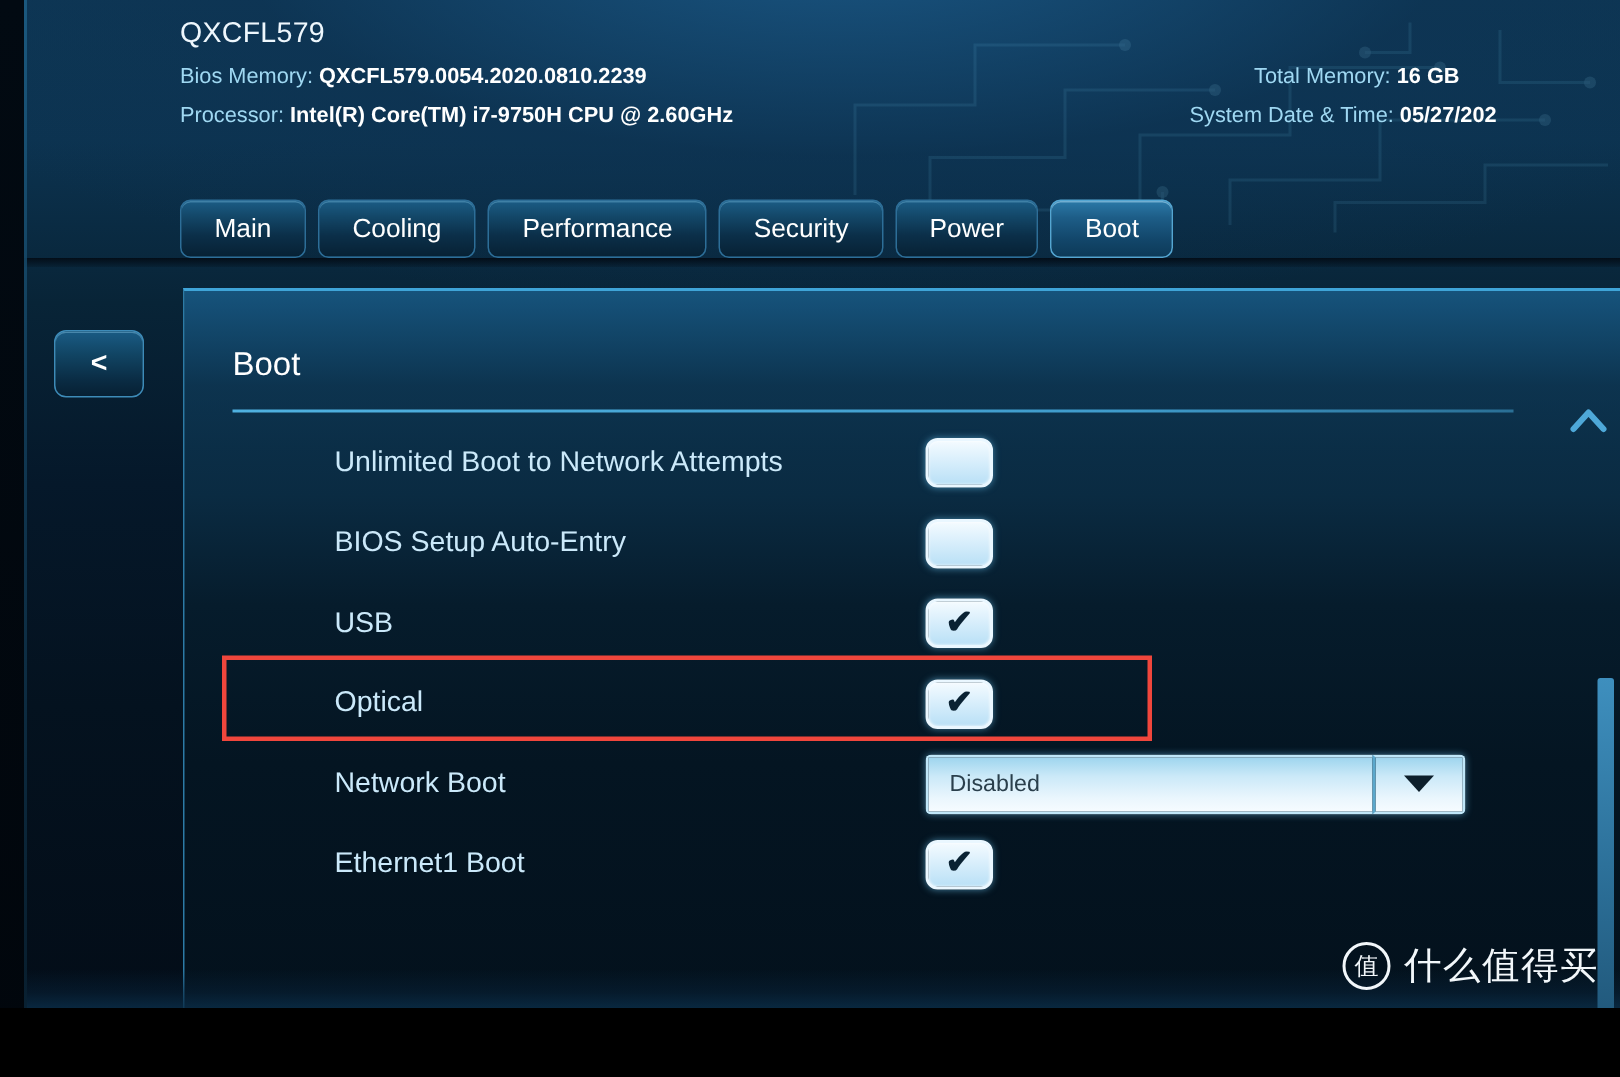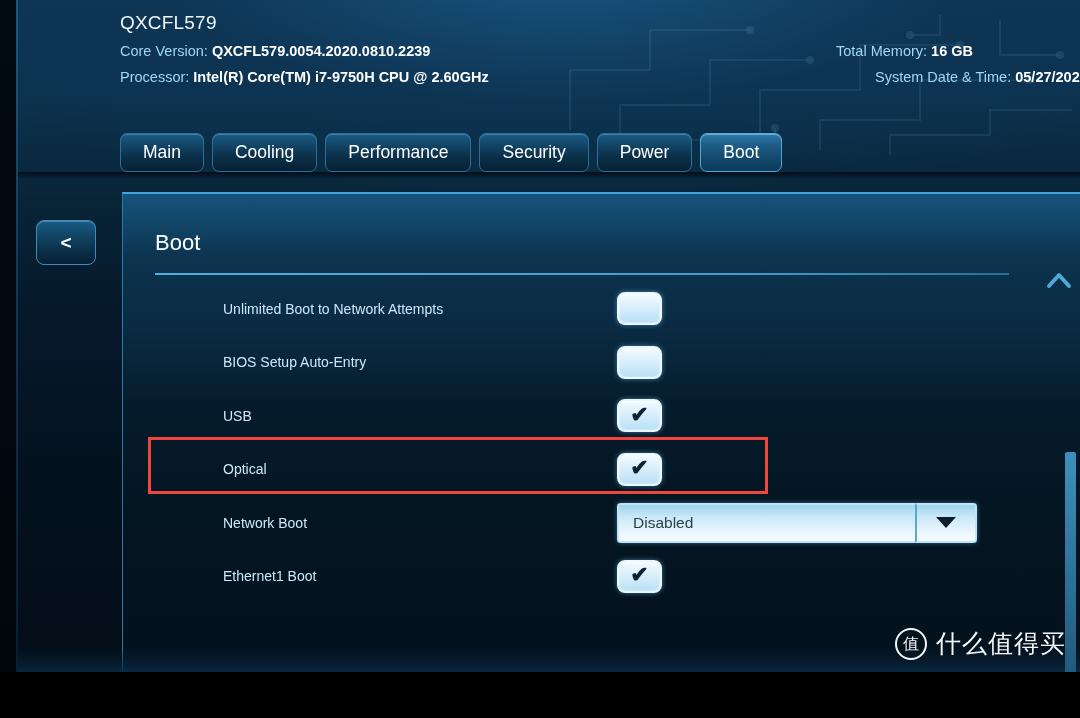--- a/index.html
+++ b/index.html
@@ -68,21 +68,21 @@
     position: absolute;
     font-size: 14.5px;
     white-space: nowrap;
     color: #ffffff;
   }
   .info-line .lbl { color: #9fd8f2; }
   .info-line .val { color: #ffffff; font-weight: bold; }
   #bios-line { left: 120px; top: 43px; }
   #proc-line { left: 120px; top: 69px; }
   #mem-line  { left: 836px; top: 43px; }
-  #date-line { left: 875px; top: 69px; text-align: right; }
+  #date-line { left: 793px; top: 69px; text-align: right; }
 
   
   .tabbar {
     position: absolute;
     left: 120px; top: 133px;
     height: 39px;
     display: flex;
     gap: 8px;
     z-index: 4;
   }
@@ -164,21 +164,21 @@
   }
   .row {
     position: relative;
     height: 53.5px;
     display: flex;
     align-items: center;
   }
   .row-label {
     position: absolute;
     left: 100px;
-    font-size: 14px;
+    font-size: 19px;
     color: #cbe9fa;
     white-space: nowrap;
   }
 
   
   .checkbox {
     position: absolute;
     left: 494px;
     width: 45px; height: 33px;
     border-radius: 8px;
@@ -348,21 +348,21 @@
     </g>
   </svg>
 
   <div class="left-gutter"></div>
   <div class="left-gutter-edge"></div>
 
   <div class="header">
     <div class="sys-title">QXCFL579</div>
 
     <div class="info-line" id="bios-line">
-      <span class="lbl">Core Version:</span>
+      <span class="lbl">Bios Memory:</span>
       <span class="val">QXCFL579.0054.2020.0810.2239</span>
     </div>
 
     <div class="info-line" id="proc-line">
       <span class="lbl">Processor:</span>
       <span class="val">Intel(R) Core(TM) i7-9750H CPU @ 2.60GHz</span>
     </div>
 
     <div class="info-line" id="mem-line">
       <span class="lbl">Total Memory:</span>

